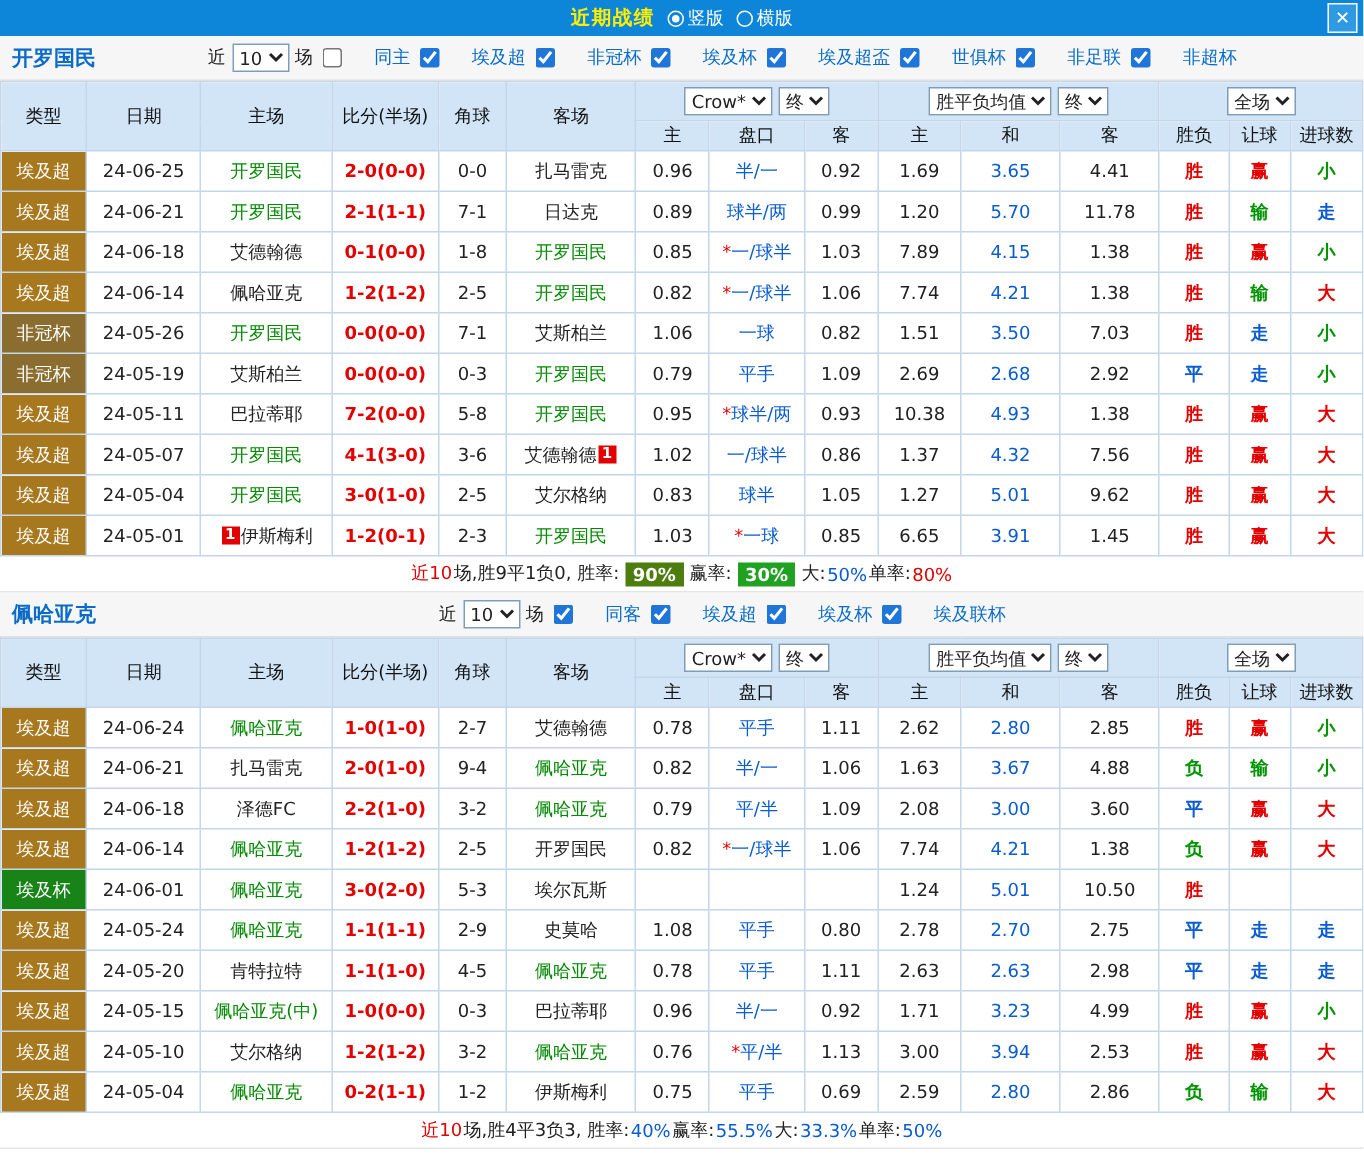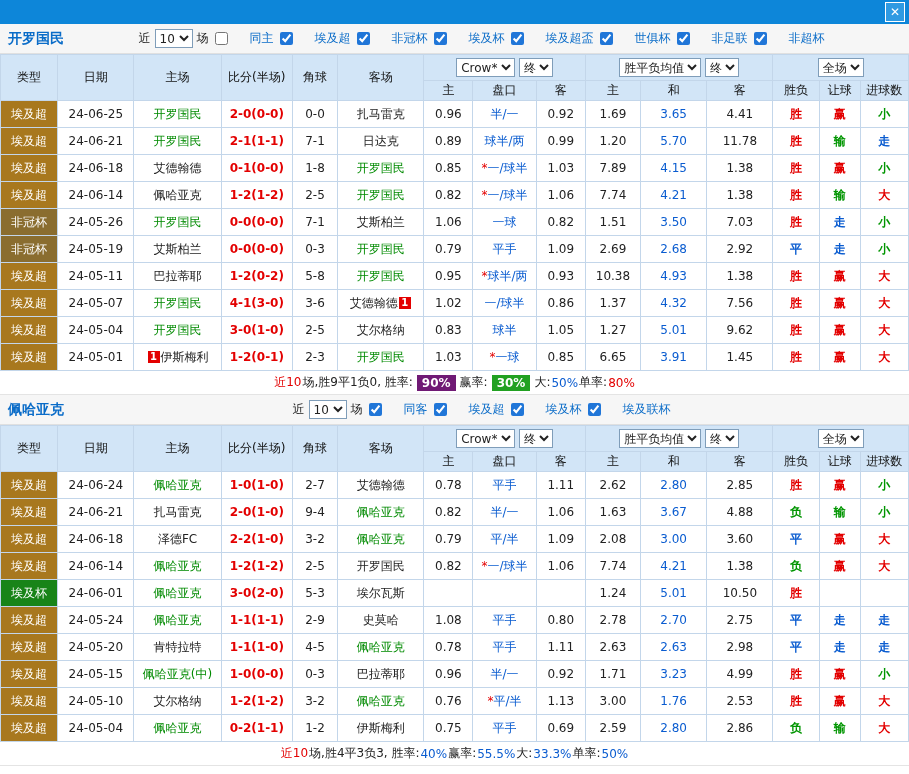--- a/index.html
+++ b/index.html
@@ -41,27 +41,38 @@
   td.mid { color:#0a5cd0; }
   td.res { font-weight:bold; }
   .star { color:#e30000; }
   .badge1 { display:inline-block; background:#e30000; color:#fff; font-size:10px; line-height:12px; width:12px; height:12px; vertical-align:middle; margin:0 1px; font-weight:bold; }
 
   
   .summary { height:24px; display:flex; align-items:center; justify-content:center; gap:1px; border-bottom:1px solid #e4e4e4; font-size:12px; }
   .seg-black { color:#222; }
   .seg-red { color:#e30000; }
   .seg-blue { color:#0a5cd0; }
-  .seg-badge-red { background:#701a75; color:#fff; padding:1px 5px; margin:0 3px; font-weight:bold; }
+  .seg-badge-red { background:#4d7c0f; color:#fff; padding:1px 5px; margin:0 3px; font-weight:bold; }
   .seg-badge-green { background:#21a121; color:#fff; padding:1px 5px; margin:0 3px; font-weight:bold; }
 </style>
 </head>
 <body>
 
 <div class="topbar">
+  <div class="topbar-center">
+    <span class="title">近期战绩</span>
+    <label class="radio">
+      <span class="rdot selected"></span>
+      <span>竖版</span>
+    </label>
+    <label class="radio">
+      <span class="rdot"></span>
+      <span>横版</span>
+    </label>
+  </div>
   <div class="close-btn">✕</div>
 </div>
 
 <div class="section">
   <div class="section-head">
     <span class="team-title">开罗国民</span>
     <div class="filters">
       <span class="plain">近</span>
       <select><option>10</option></select>
       <span class="plain">场</span>
@@ -252,21 +263,21 @@
           <td class="mid">2.68</td>
           <td>2.92</td>
           <td class="res" style="color: rgb(10, 92, 208);">平</td>
           <td class="res" style="color: rgb(10, 92, 208);">走</td>
           <td class="res" style="color: rgb(0, 149, 0);">小</td>
         </tr>
         <tr>
           <td class="type" style="background: rgb(168, 120, 30);">埃及超</td>
           <td>24-05-11</td>
           <td><span>巴拉蒂耶</span></td>
-          <td class="score">1-2(0-2)</td>
+          <td class="score">7-2(0-0)</td>
           <td>5-8</td>
           <td><span class="green">开罗国民</span></td>
           <td>0.95</td>
           <td class="handicap"><span class="star">*</span>球半/两</td>
           <td>0.93</td>
           <td>10.38</td>
           <td class="mid">4.93</td>
           <td>1.38</td>
           <td class="res" style="color: rgb(227, 0, 0);">胜</td>
           <td class="res" style="color: rgb(227, 0, 0);">赢</td>
@@ -557,21 +568,21 @@
           <td class="type" style="background: rgb(168, 120, 30);">埃及超</td>
           <td>24-05-10</td>
           <td><span>艾尔格纳</span></td>
           <td class="score">1-2(1-2)</td>
           <td>3-2</td>
           <td><span class="green">佩哈亚克</span></td>
           <td>0.76</td>
           <td class="handicap"><span class="star">*</span>平/半</td>
           <td>1.13</td>
           <td>3.00</td>
-          <td class="mid">1.76</td>
+          <td class="mid">3.94</td>
           <td>2.53</td>
           <td class="res" style="color: rgb(227, 0, 0);">胜</td>
           <td class="res" style="color: rgb(227, 0, 0);">赢</td>
           <td class="res" style="color: rgb(227, 0, 0);">大</td>
         </tr>
         <tr>
           <td class="type" style="background: rgb(168, 120, 30);">埃及超</td>
           <td>24-05-04</td>
           <td><span class="green">佩哈亚克</span></td>
           <td class="score">0-2(1-1)</td>

